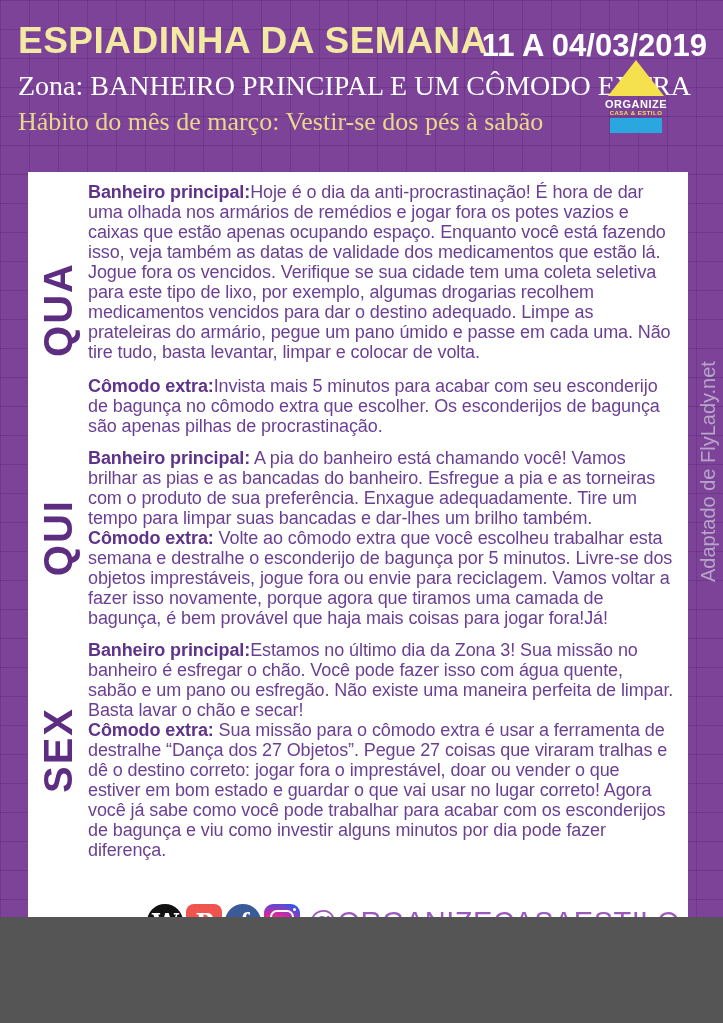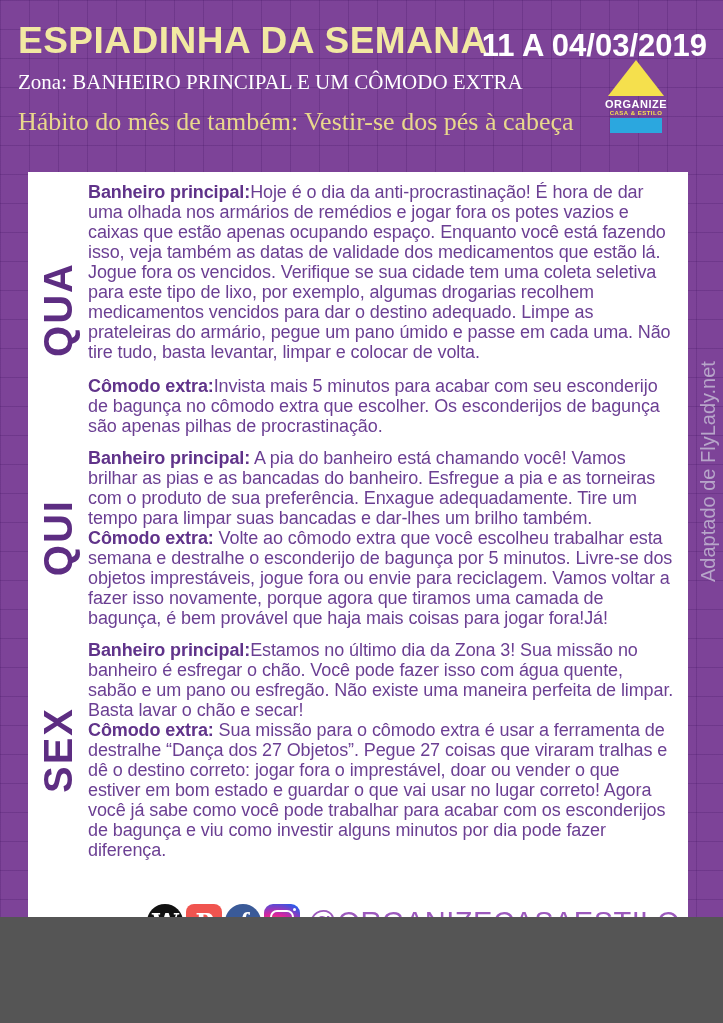--- a/index.html
+++ b/index.html
@@ -24,21 +24,21 @@
     font-size:37px; font-weight:800; letter-spacing:0.5px;
     color:#f2e9a2; white-space:nowrap;
   }
   .date {
     position:absolute; right:16px; top:28px;
     font-size:31px; font-weight:700; color:#ffffff; white-space:nowrap;
   }
   .zone-line {
     position:absolute; left:18px; top:70px;
     font-family:"Liberation Serif", serif;
-    font-size:21px; color:#ffffff; white-space:nowrap;
+    font-size:28px; color:#ffffff; white-space:nowrap;
   }
   .habit-line {
     position:absolute; left:18px; top:107px;
     font-family:"Liberation Serif", serif;
     font-size:26px; color:#e9d88c; white-space:nowrap;
   }
   .logo { position:absolute; left:604px; top:60px; width:64px; text-align:center; }
   .logo .roof {
     width:0; height:0; margin:0 auto;
     border-left:28px solid transparent; border-right:28px solid transparent;
@@ -109,21 +109,21 @@
 </style>
 </head>
 <body>
 
 <div class="page">
 
   <div class="header">
     <div class="title">ESPIADINHA DA SEMANA</div>
     <div class="date">11 A 04/03/2019</div>
     <div class="zone-line">Zona: BANHEIRO PRINCIPAL E UM CÔMODO EXTRA</div>
-    <div class="habit-line">Hábito do mês de também: Vestir-se dos pés à cabeça</div>
+    <div class="habit-line">Hábito do mês de março: Vestir-se dos pés à sabão</div>
     <div class="logo">
       <div class="roof"></div>
       <div class="l1">ORGANIZE</div>
       <div class="l2">CASA &amp; ESTILO</div>
       <div class="door"></div>
     </div>
   </div>
 
   <div class="side-note">Adaptado de FlyLady.net</div>
 

